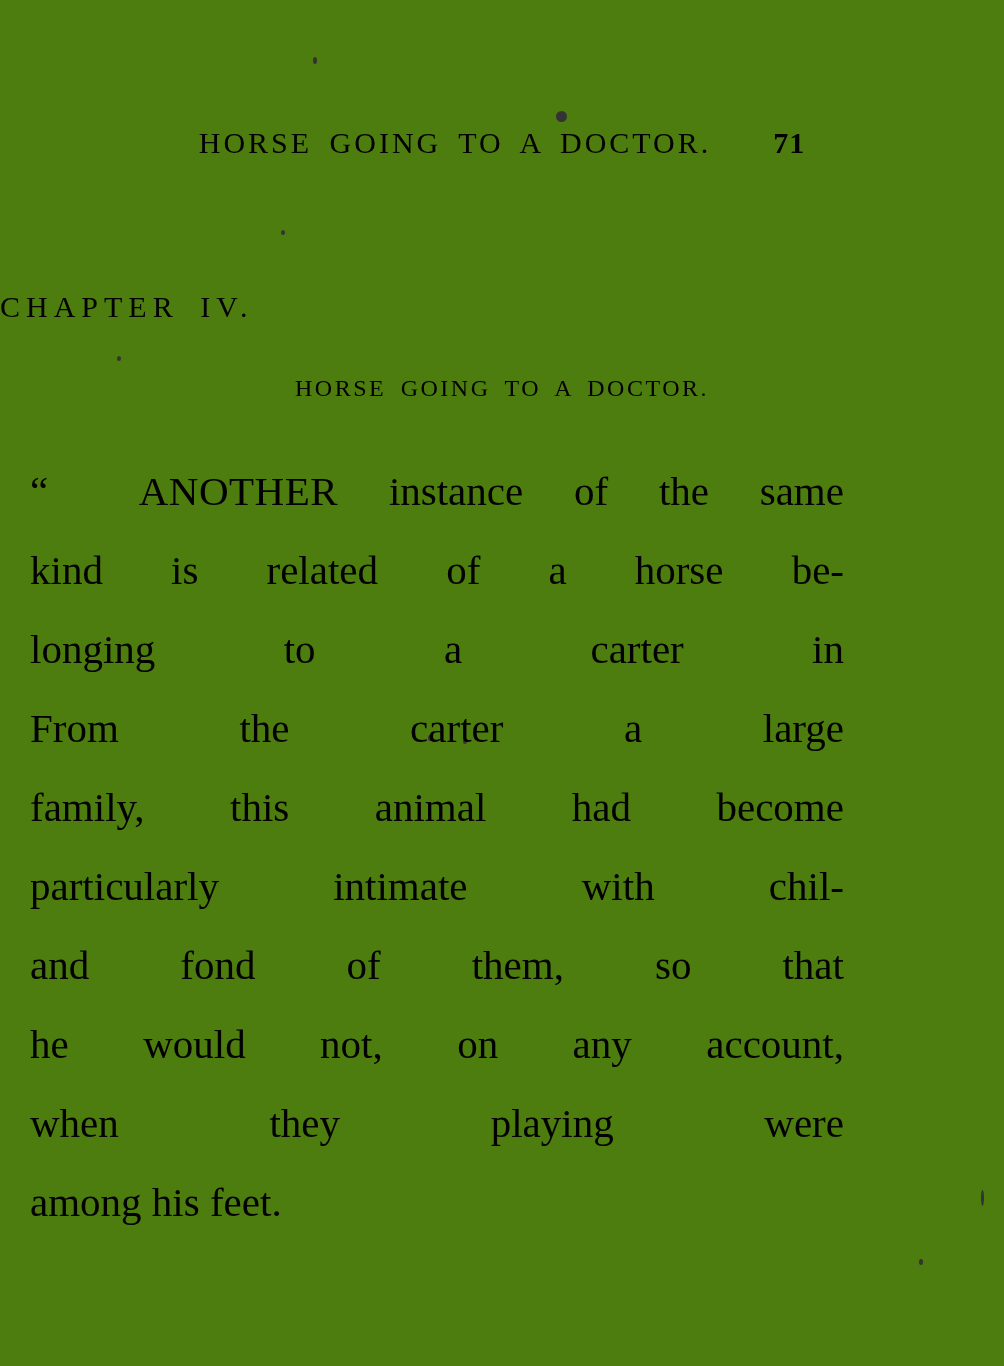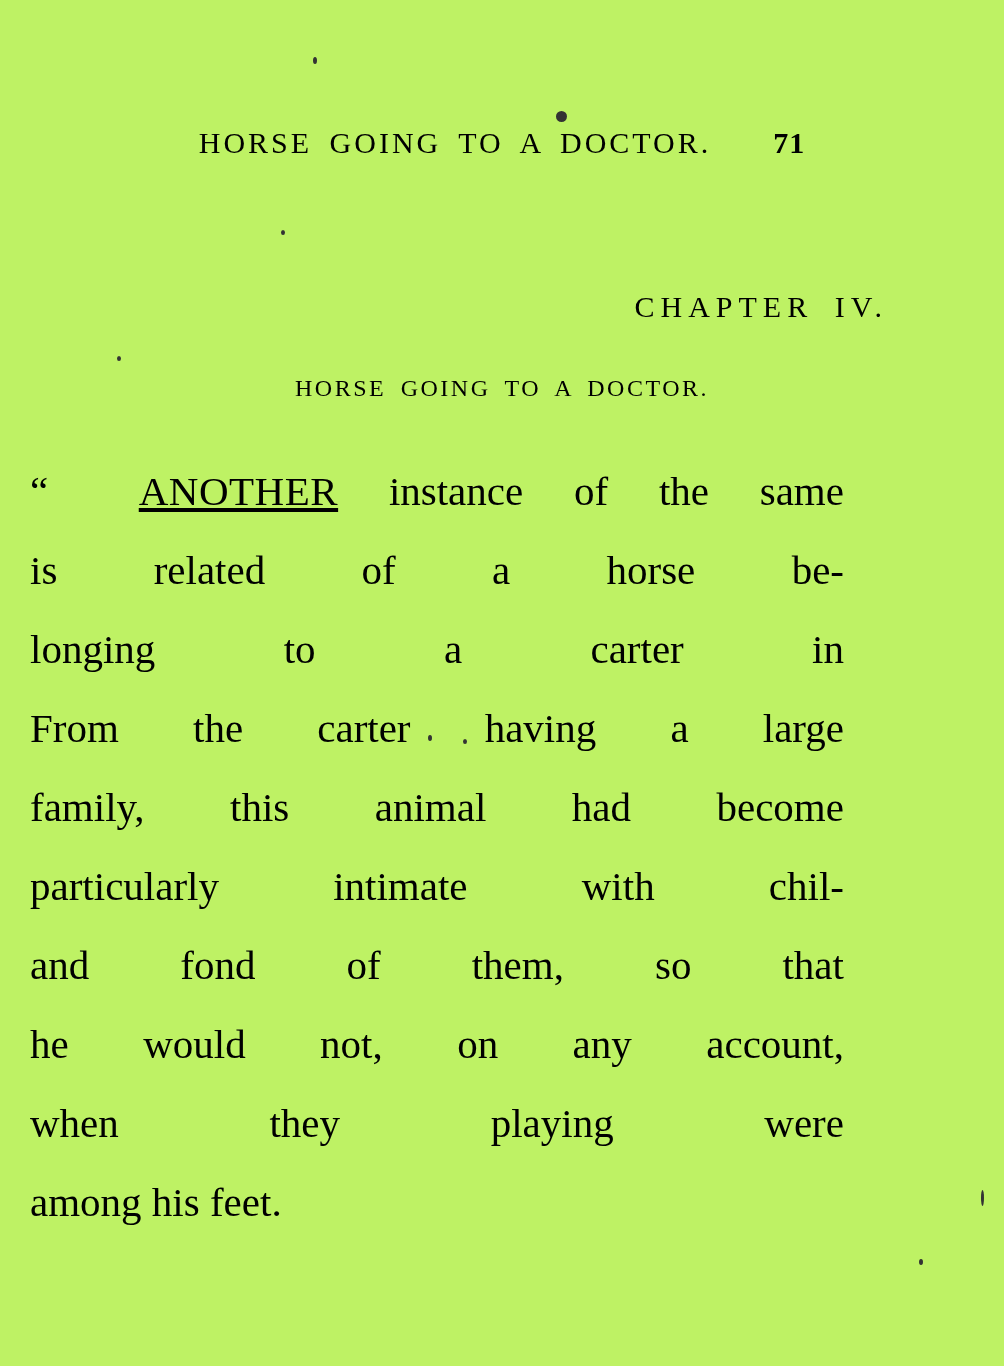--- a/index.html
+++ b/index.html
@@ -4,21 +4,21 @@
 <style>
   html, body {
     margin: 0;
     padding: 0;
     background: #ffffff;
   }
   .page {
     position: relative;
     width: 1004px;
     height: 1366px;
-    background: #bef264;
+    background: #4d7c0f;
     overflow: hidden;
     font-family: "Liberation Serif", serif;
     color: #000000;
   }
 
   
   .running-head {
     position: absolute;
     top: 126px;
     left: 0;
@@ -47,21 +47,21 @@
     background: #333;
     border-radius: 50%;
   }
 
   
   .chapter-heading {
     position: absolute;
     top: 290px;
     left: 0;
     width: 888px;
-    text-align: right;
+    text-align: left;
     font-size: 30px;
     letter-spacing: 6px;
     word-spacing: 8px;
   }
 
   .chapter-subtitle {
     position: absolute;
     top: 375px;
     left: 0;
     width: 1004px;
@@ -91,21 +91,20 @@
   .body-line.left {
     justify-content: flex-start;
     text-align: center;
   }
   .body-line .w {
     display: inline-block;
   }
   .smallcaps {
     font-variant: small-caps;
     letter-spacing: 0.5px;
-    text-decoration: underline;
   }
   .indent-quote {
     display: inline-block;
     width: 58px;
   }
 </style>
 </head>
 <body>
 
 <div class="page">
@@ -123,23 +122,23 @@
     <span class="running-head-title">HORSE  GOING  TO  A  DOCTOR.</span>
     <span class="running-head-page">71</span>
   </div>
 
   <div class="chapter-heading">CHAPTER IV.</div>
 
   <div class="chapter-subtitle">HORSE  GOING  TO  A  DOCTOR.</div>
 
   <div class="body-text">
       <div class="body-line justify"><span class="w indent-quote">“</span><span class="w smallcaps">ANOTHER</span><span class="w">instance</span><span class="w">of</span><span class="w">the</span><span class="w">same</span></div>
-      <div class="body-line justify"><span class="w">is</span><span class="w">related</span><span class="w">of</span><span class="w">a</span><span class="w">horse</span><span class="w">be-</span></div>
+      <div class="body-line justify"><span class="w">kind</span><span class="w">is</span><span class="w">related</span><span class="w">of</span><span class="w">a</span><span class="w">horse</span><span class="w">be-</span></div>
       <div class="body-line justify"><span class="w">longing</span><span class="w">to</span><span class="w">a</span><span class="w">carter</span><span class="w">in</span></div>
-      <div class="body-line justify"><span class="w">From</span><span class="w">the</span><span class="w">carter</span><span class="w">having</span><span class="w">a</span><span class="w">large</span></div>
+      <div class="body-line justify"><span class="w">From</span><span class="w">the</span><span class="w">carter</span><span class="w">a</span><span class="w">large</span></div>
       <div class="body-line justify"><span class="w">family,</span><span class="w">this</span><span class="w">animal</span><span class="w">had</span><span class="w">become</span></div>
       <div class="body-line justify"><span class="w">particularly</span><span class="w">intimate</span><span class="w">with</span><span class="w">chil-</span></div>
       <div class="body-line justify"><span class="w">and</span><span class="w">fond</span><span class="w">of</span><span class="w">them,</span><span class="w">so</span><span class="w">that</span></div>
       <div class="body-line justify"><span class="w">he</span><span class="w">would</span><span class="w">not,</span><span class="w">on</span><span class="w">any</span><span class="w">account,</span></div>
       <div class="body-line justify"><span class="w">when</span><span class="w">they</span><span class="w">playing</span><span class="w">were</span></div>
       <div class="body-line left"><span class="w">among his feet.</span></div>
     </div>
 
 </div>
 

